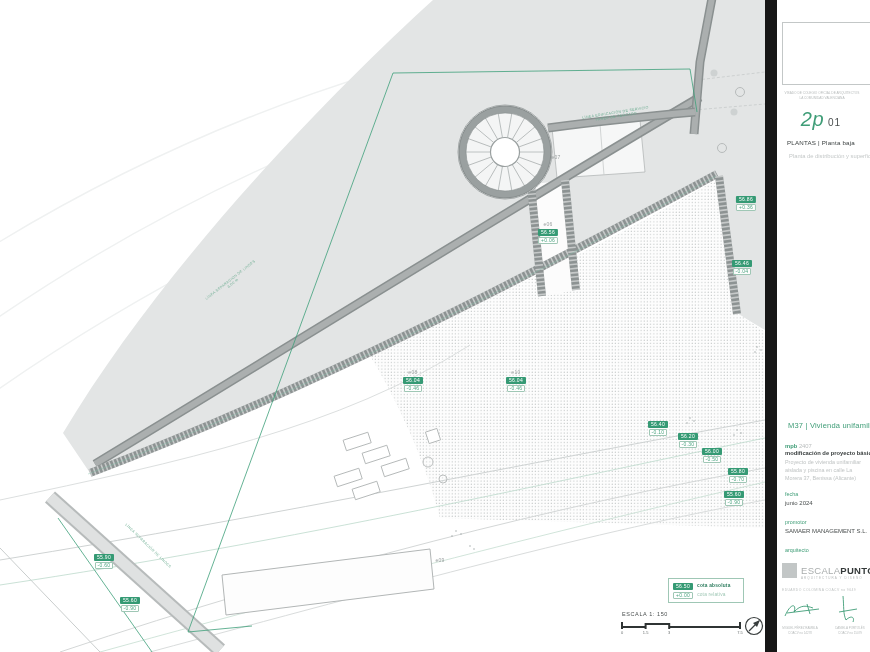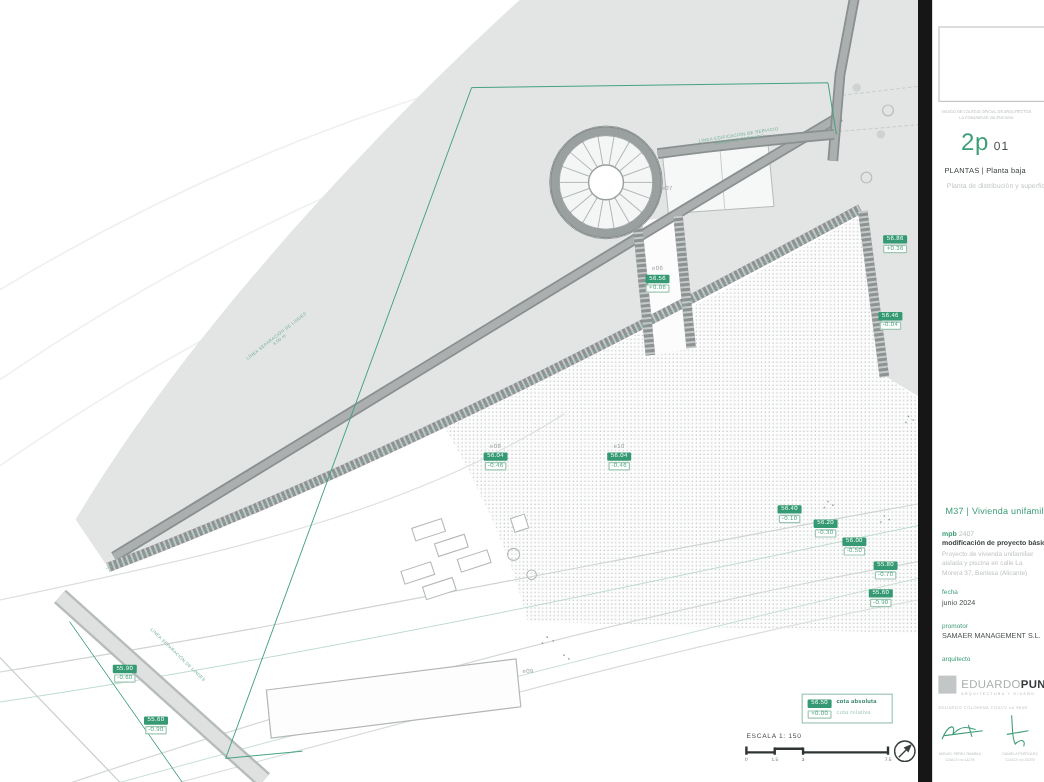--- a/index.html
+++ b/index.html
@@ -35,21 +35,21 @@
   
   #divider{position:absolute;left:765px;top:0;width:12px;height:652px;background:#161616;}
   #panel{position:absolute;left:777px;top:0;width:93px;height:652px;background:#fff;
     overflow:hidden;}
   #panel .abs{position:absolute;white-space:nowrap;}
   #stamp-box{left:5px;top:22px;width:120px;height:61px;border:1px solid #c3c7c7;}
   #visado{left:0px;top:91px;width:90px;text-align:center;font-size:3.2px;color:#b8bcbc;
     line-height:1.45;white-space:normal;}
   #sheet-row{left:0;top:108px;width:88px;display:flex;justify-content:center;
     align-items:baseline;gap:4px;}
-  #sheet-code{font-size:20px;font-weight:300;color:#3f9d77;letter-spacing:.5px;}
+  #sheet-code{font-size:20px;font-weight:300;color:#3f9d77;letter-spacing:.5px;font-style:italic;}
   #sheet-num{font-size:10px;color:#4a4f4f;letter-spacing:1px;}
   #plantas{left:10px;top:139px;font-size:6.2px;color:#3b4040;letter-spacing:.2px;}
   #subtitle{left:12px;top:153px;font-size:5.8px;color:#c4c8c8;}
   #m37{left:11px;top:421px;font-size:7.5px;color:#3f9d77;letter-spacing:.2px;}
   #mpb-row{left:8px;top:443px;font-size:5.8px;}
   #mpb-row .mpb{color:#3f9d77;font-weight:700;}
   #mpb-row .num{color:#b9bdbd;}
   #modline{left:8px;top:450px;font-size:5.8px;color:#3b4040;font-weight:600;}
   .descline{left:8px;font-size:5.4px;color:#c0c4c4;}
   .sec-label{font-size:5.4px;color:#3f9d77;}
@@ -353,21 +353,21 @@
     <div class="abs sec-label" style="left:8px;top:491px">fecha</div>
     <div class="abs sec-value" style="left:8px;top:500px">junio 2024</div>
 
     <div class="abs sec-label" style="left:8px;top:519px">promotor</div>
     <div class="abs sec-value" style="left:8px;top:528px">SAMAER MANAGEMENT S.L.</div>
 
     <div class="abs sec-label" style="left:8px;top:547px">arquitecto</div>
 
     <div class="abs" id="logo-square"></div>
     <div class="abs" id="logo-text">
-      <span class="lt1">EDUARDO</span><span class="lt2">PUNTO</span>
+      <span class="lt1">ESCALA</span><span class="lt2">PUNTO</span>
     </div>
     <div class="abs" id="logo-sub">ARQUITECTURA Y DISEÑO</div>
     <div class="abs" id="colomina">EDUARDO COLOMINA COACV no 9649</div>
 
     <svg class="abs" id="sigs" width="93" height="32" style="left:0;top:594px">
       <g fill="none" stroke="#3f9d77" stroke-width="0.9">
         <path d="M 8,22 C 14,8 20,10 17,18 C 24,10 30,12 36,14 M 10,19 L 42,15 M 30,10 L 33,20"></path>
         <path d="M 66,2 C 67,12 66,20 69,26 C 74,21 78,23 76,28 M 62,18 L 80,15"></path>
       </g>
     </svg>

